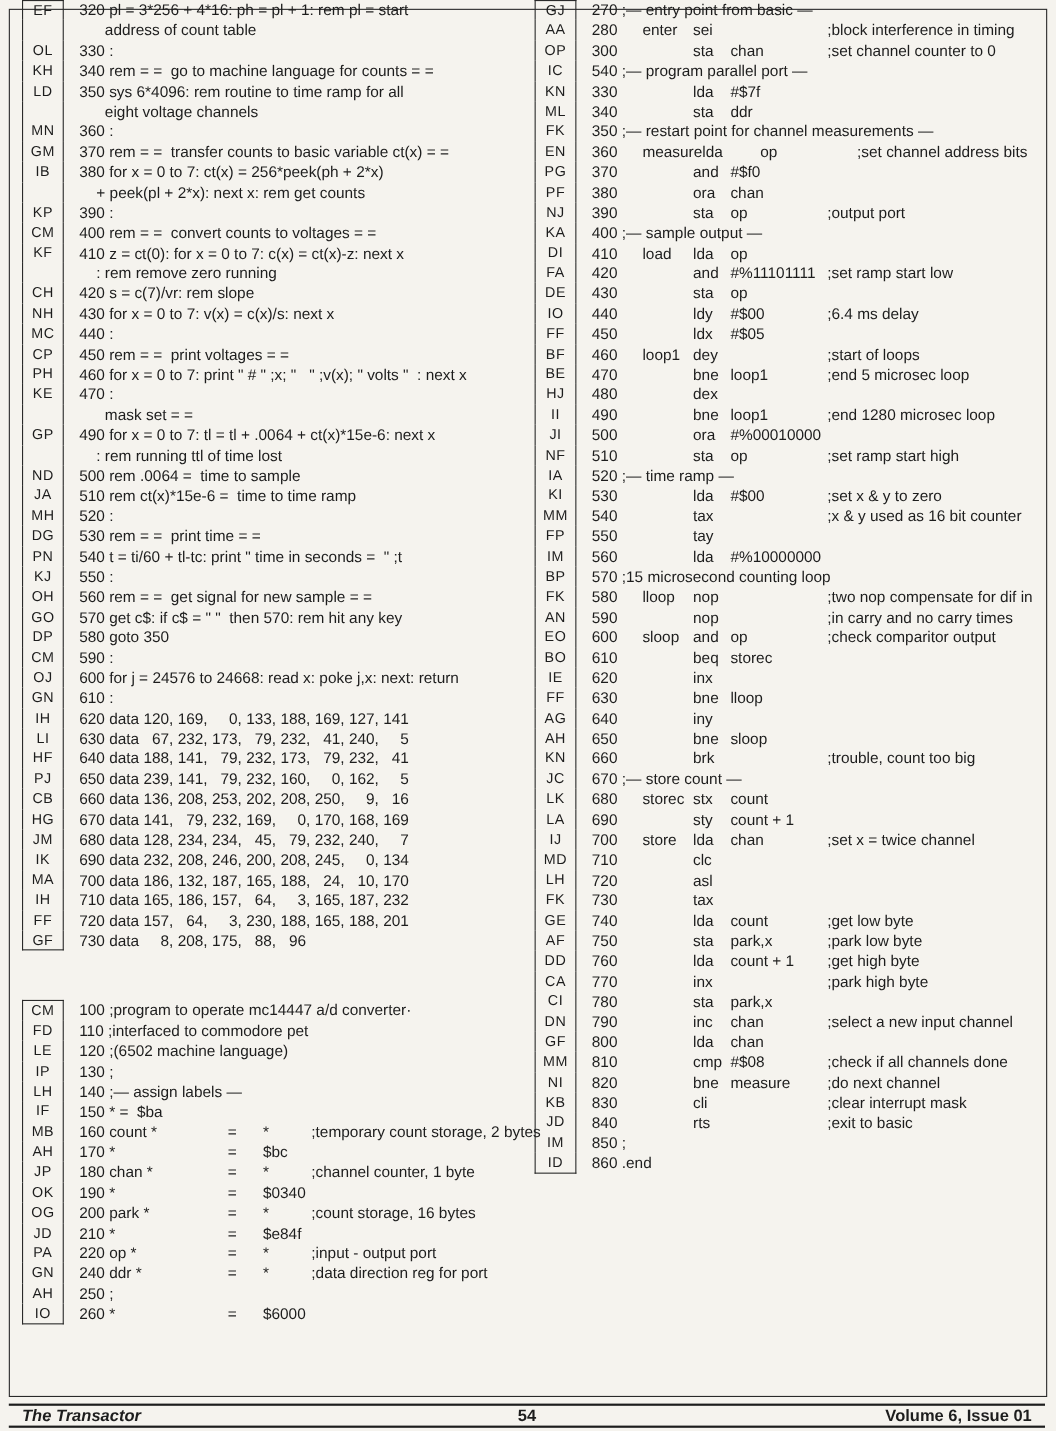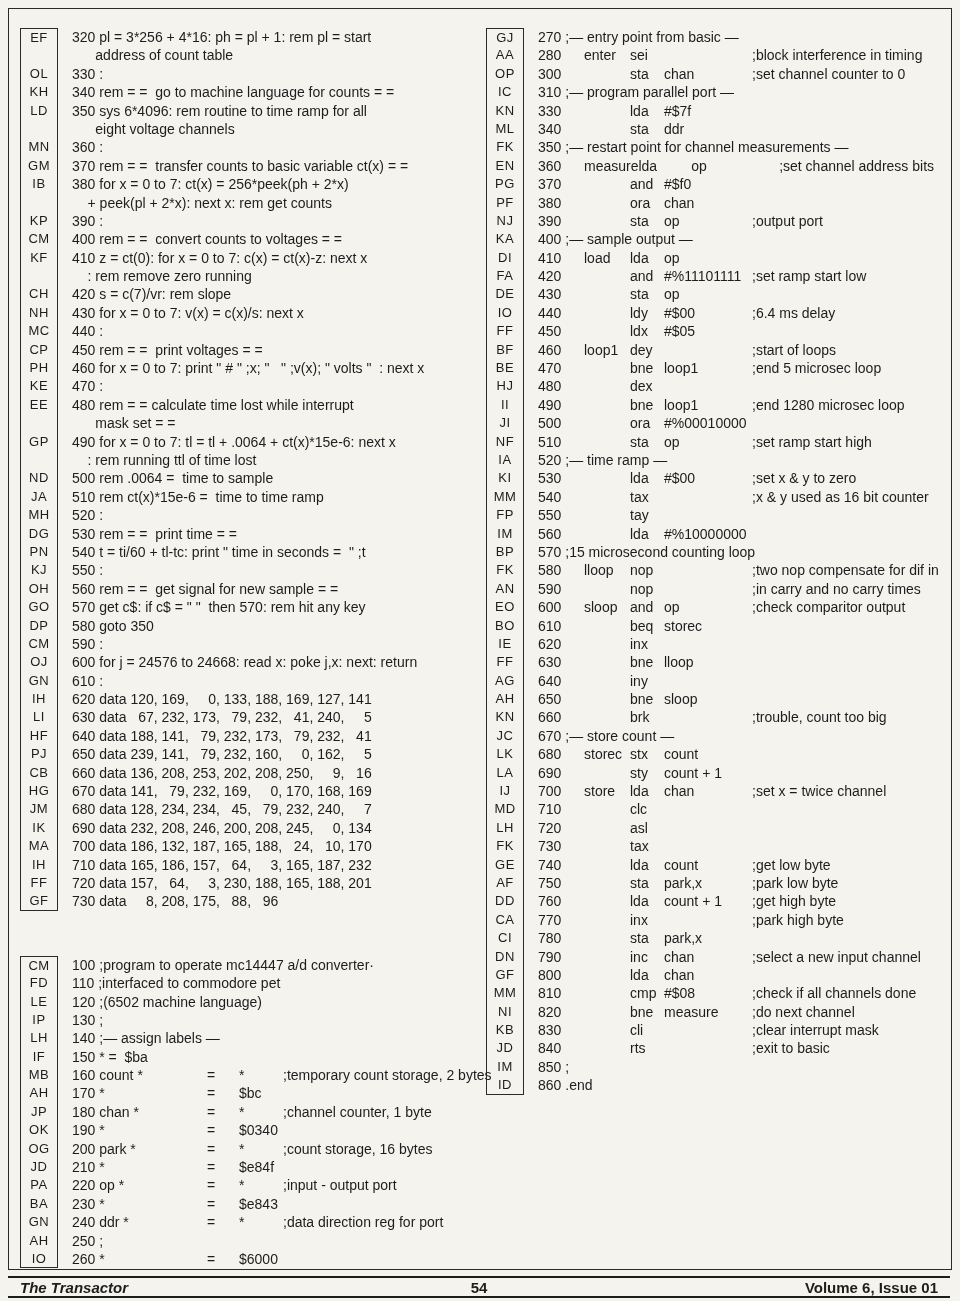--- a/index.html
+++ b/index.html
@@ -1,19 +1,19 @@
 <!DOCTYPE html>
 <html><head>
 <meta charset="utf-8">
 <style>
   html,body{margin:0;padding:0;}
   body{background:#e8e6e0;font-family:"Liberation Sans", sans-serif;}
   .page{position:relative;width:960px;height:1301px;background:#f5f3ee;color:#1d1d1d;overflow:hidden;}
   .border-rect{position:absolute;left:8px;top:8px;width:942px;height:1260px;border:1.5px solid #2a2a2a;pointer-events:none;}
-  .col{position:absolute;top:28px;}
+  .col{position:absolute;top:0;}
   .col-left{left:20px;width:462px;}
   .col-right{left:486px;width:462px;}
   .listing{width:100%;}
   .listing2{margin-top:45px;}
   .row{display:flex;height:18.4px;line-height:18.4px;font-size:14px;}
   .chk{flex:0 0 38px;box-sizing:border-box;border-left:1.5px solid #2a2a2a;border-right:1.5px solid #2a2a2a;
        text-align:center;font-size:13px;letter-spacing:.5px;}
   .listing .row:first-child .chk{border-top:1.5px solid #2a2a2a;}
   .listing .row:last-child .chk{border-bottom:1.5px solid #2a2a2a;}
   .line{flex:1;padding-left:14px;white-space:pre;overflow:visible;}
@@ -116,24 +116,20 @@
         </div>
         <div class="row">
           <span class="chk">PH</span>
           <span class="line">460 for x = 0 to 7: print " # " ;x; "   " ;v(x); " volts "  : next x</span>
         </div>
         <div class="row">
           <span class="chk">KE</span>
           <span class="line">470 :</span>
         </div>
         <div class="row">
-          <span class="chk">EE</span>
-          <span class="line">480 rem = = calculate time lost while interrupt</span>
-        </div>
-        <div class="row">
           <span class="chk"></span>
           <span class="line">      mask set = =</span>
         </div>
         <div class="row">
           <span class="chk">GP</span>
           <span class="line">490 for x = 0 to 7: tl = tl + .0064 + ct(x)*15e-6: next x</span>
         </div>
         <div class="row">
           <span class="chk"></span>
           <span class="line">    : rem running ttl of time lost</span>
@@ -280,24 +276,20 @@
           <span class="chk">OG</span>
           <span class="line"><span class="f2-n">200 park *</span><span class="f2-eq">=</span><span class="f2-v">*</span><span class="f-cm">;count storage, 16 bytes</span></span>
         </div>
         <div class="row">
           <span class="chk">JD</span>
           <span class="line"><span class="f2-n">210 *</span><span class="f2-eq">=</span><span class="f2-v">$e84f</span></span>
         </div>
         <div class="row">
           <span class="chk">PA</span>
           <span class="line"><span class="f2-n">220 op *</span><span class="f2-eq">=</span><span class="f2-v">*</span><span class="f-cm">;input - output port</span></span>
-        </div>
-        <div class="row">
-          <span class="chk">BA</span>
-          <span class="line"><span class="f2-n">230 *</span><span class="f2-eq">=</span><span class="f2-v">$e843</span></span>
         </div>
         <div class="row">
           <span class="chk">GN</span>
           <span class="line"><span class="f2-n">240 ddr *</span><span class="f2-eq">=</span><span class="f2-v">*</span><span class="f-cm">;data direction reg for port</span></span>
         </div>
         <div class="row">
           <span class="chk">AH</span>
           <span class="line">250 ;</span>
         </div>
         <div class="row">
@@ -316,21 +308,21 @@
         <div class="row">
           <span class="chk">AA</span>
           <span class="line"><span class="f-n">280</span><span class="f-l">enter</span><span class="f-m">sei</span><span class="f-o"></span><span class="f-cm">;block interference in timing</span></span>
         </div>
         <div class="row">
           <span class="chk">OP</span>
           <span class="line"><span class="f-n">300</span><span class="f-l"></span><span class="f-m">sta</span><span class="f-o">chan</span><span class="f-cm">;set channel counter to 0</span></span>
         </div>
         <div class="row">
           <span class="chk">IC</span>
-          <span class="line">310 ;— program parallel port —</span>
+          <span class="line">540 ;— program parallel port —</span>
         </div>
         <div class="row">
           <span class="chk">KN</span>
           <span class="line"><span class="f-n">330</span><span class="f-l"></span><span class="f-m">lda</span><span class="f-o">#$7f</span></span>
         </div>
         <div class="row">
           <span class="chk">ML</span>
           <span class="line"><span class="f-n">340</span><span class="f-l"></span><span class="f-m">sta</span><span class="f-o">ddr</span></span>
         </div>
         <div class="row">

